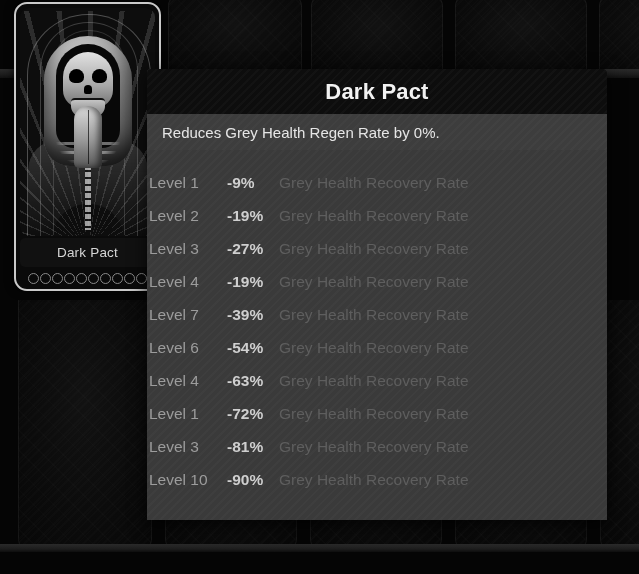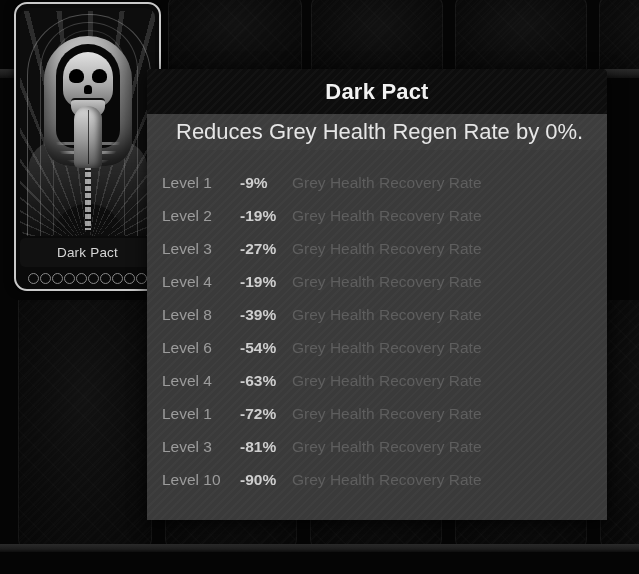--- a/index.html
+++ b/index.html
@@ -296,38 +296,38 @@
     background:
       repeating-linear-gradient(135deg, rgba(255,255,255,0.02) 0 2px, rgba(0,0,0,0) 2px 6px),
       #1b1b1b;
     color: #a9a9a9;
     font-size: 16px;
   }
   #tooltip-description {
     height: 36px;
     display: flex;
     align-items: center;
-    padding-left: 29px;
+    padding-left: 15px;
     background:
       repeating-linear-gradient(135deg, rgba(255,255,255,0.02) 0 2px, rgba(0,0,0,0) 2px 6px),
       #3d3d3d;
     color: #e6e6e6;
-    font-size: 22px;
+    font-size: 15px;
   }
   #tooltip-levels {
     padding: 16px 0 24px 0;
     background:
       repeating-linear-gradient(135deg, rgba(255,255,255,0.018) 0 2px, rgba(0,0,0,0) 2px 6px),
       #3a3a3a;
   }
   .level-row {
     height: 33px;
     display: flex;
     align-items: center;
-    padding-left: 15px;
+    padding-left: 2px;
     font-size: 15.5px;
   }
   .level-label {
     width: 78px;
     color: #9c9c9c;
     flex: 0 0 auto;
   }
   .level-value {
     width: 52px;
     color: #cfcfcf;
@@ -427,21 +427,21 @@
         <span class="level-label">Level 3</span>
         <span class="level-value">-27%</span>
         <span class="level-desc">Grey Health Recovery Rate</span>
       </div>
       <div class="level-row">
         <span class="level-label">Level 4</span>
         <span class="level-value">-19%</span>
         <span class="level-desc">Grey Health Recovery Rate</span>
       </div>
       <div class="level-row">
-        <span class="level-label">Level 8</span>
+        <span class="level-label">Level 7</span>
         <span class="level-value">-39%</span>
         <span class="level-desc">Grey Health Recovery Rate</span>
       </div>
       <div class="level-row">
         <span class="level-label">Level 6</span>
         <span class="level-value">-54%</span>
         <span class="level-desc">Grey Health Recovery Rate</span>
       </div>
       <div class="level-row">
         <span class="level-label">Level 4</span>

